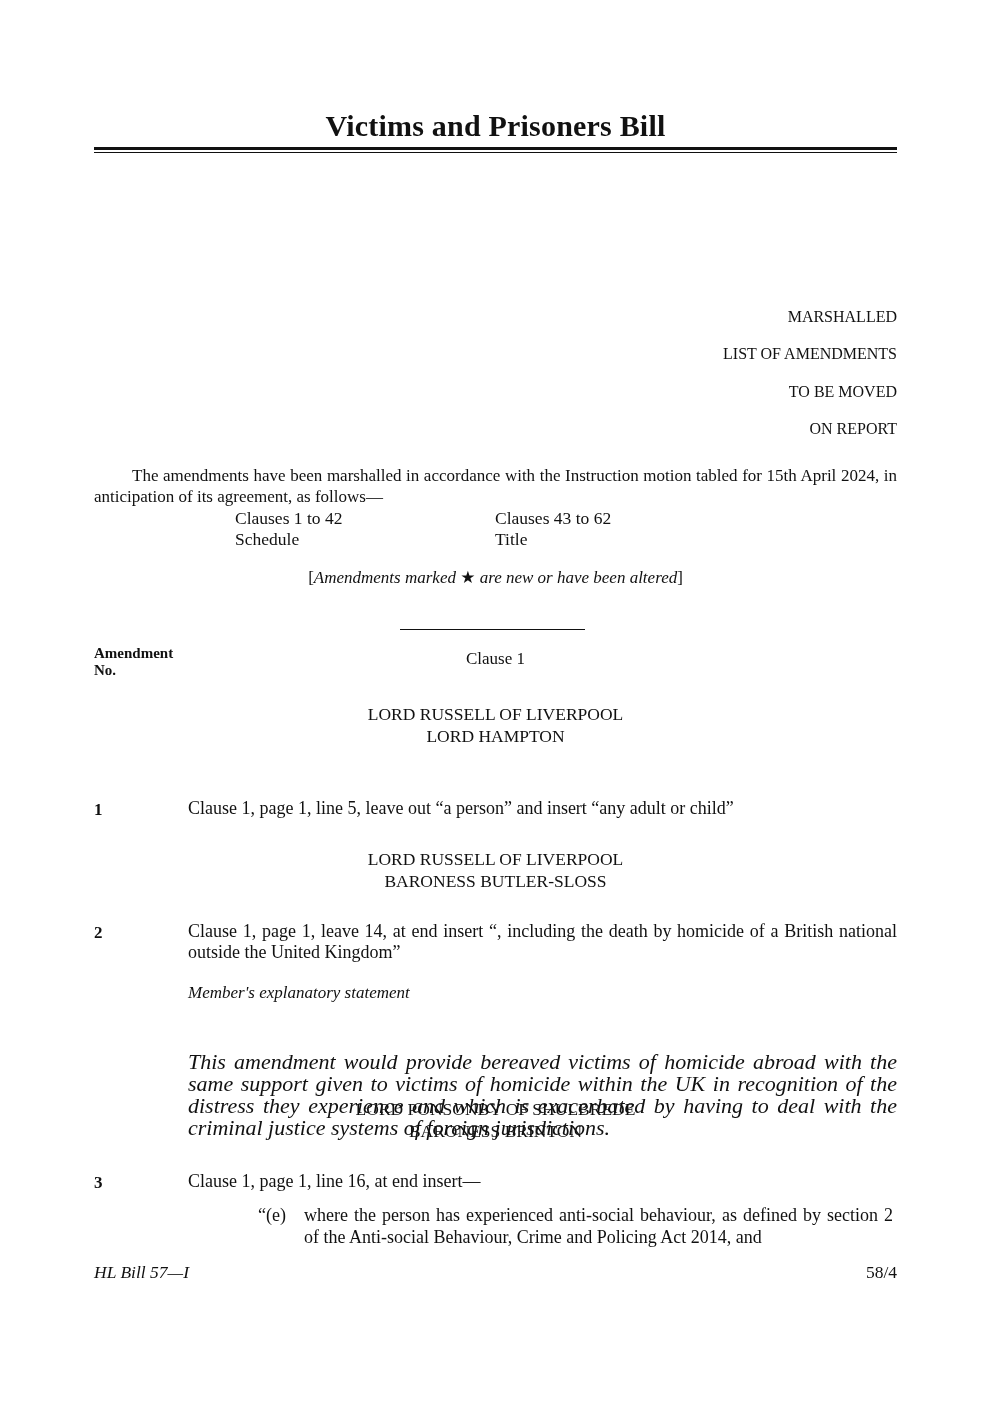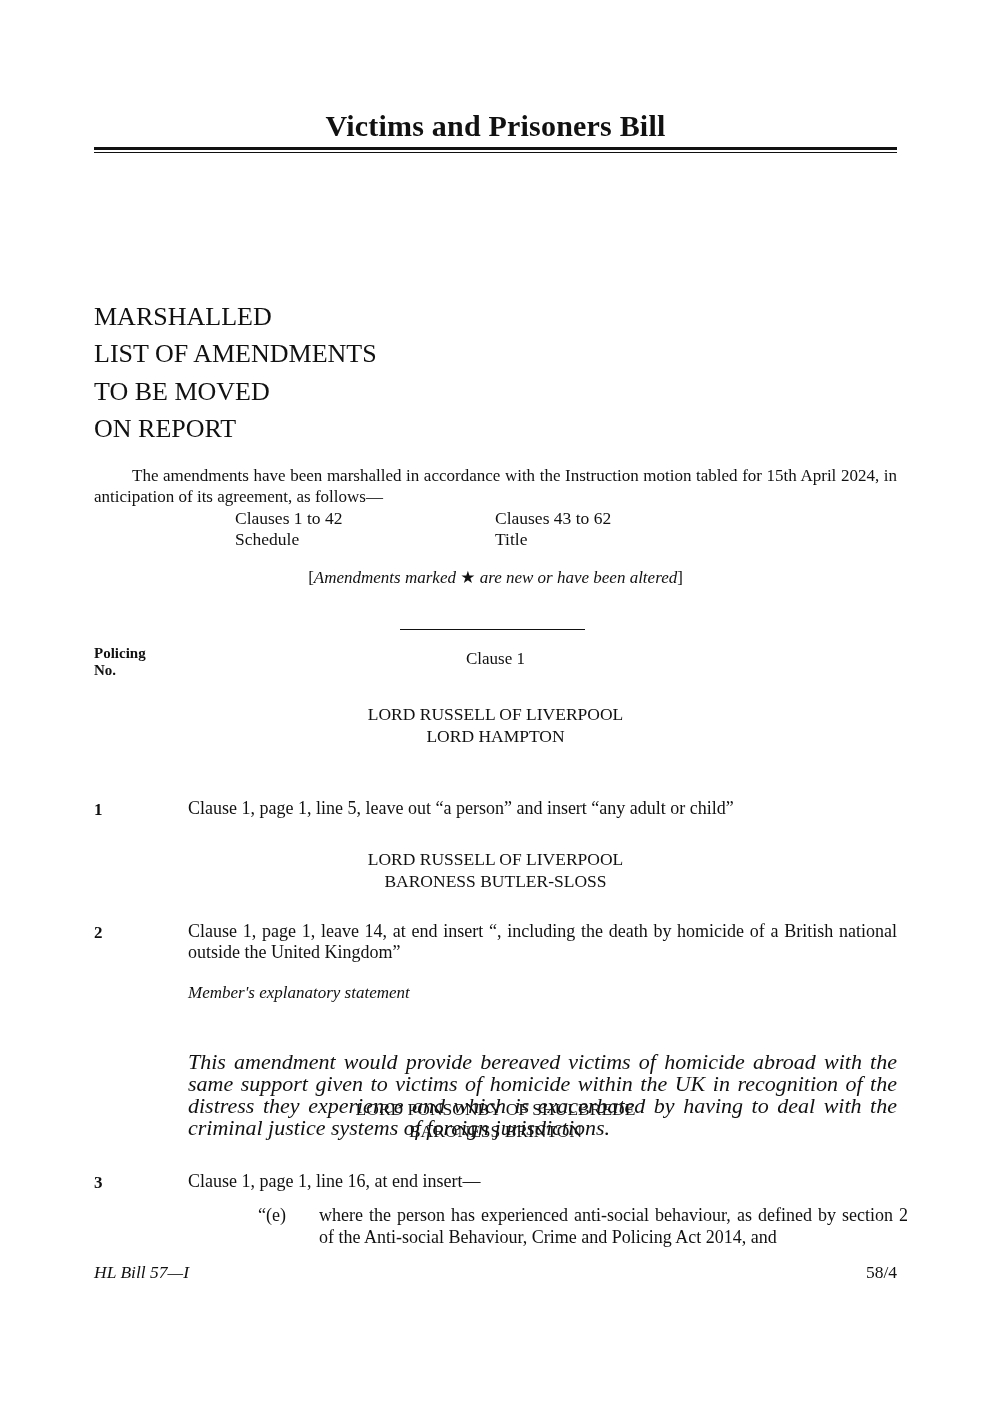--- a/index.html
+++ b/index.html
@@ -29,22 +29,22 @@
     .rule-thick {
       left: 94px; width: 803px; top: 147px; height: 3px; background: #111;
     }
     .rule-thin {
       left: 94px; width: 803px; top: 152px; height: 1px; background: #111;
     }
 
     
     .heading-line {
       left: 94px; width: 803px;
-      text-align: left;
-      font-size: 26px;
+      text-align: right;
+      font-size: 16px;
       line-height: 22px;
     }
 
     
     .intro {
       left: 94px; width: 803px; top: 465px;
       font-size: 17px;
       line-height: 21px;
       text-align: justify;
       text-indent: 38px;
@@ -117,21 +117,21 @@
       text-align: justify;
       margin-top: 48px;
     }
 
     .insert-label {
       left: 258px;
       font-size: 18px;
       line-height: 21.5px;
     }
     .insert-text {
-      left: 319px; width: 589px;
+      left: 304px; width: 589px;
       font-size: 18px;
       line-height: 21.5px;
       text-align: justify;
     }
 
     .footer-left {
       left: 94px; top: 1262px;
       font-size: 17.5px; line-height: 21px; font-style: italic;
     }
     .footer-right {
@@ -161,21 +161,21 @@
   <span class="c" style="left:260px; top:21px">Title</span>
 </div>
 
 <div class="abs note">
   <span>[</span><i>Amendments marked </i><span>★</span><i> are new or have been altered</i><span>]</span>
 </div>
 
 <div class="abs short-rule"></div>
 
 <div class="abs amend-no-label">
-  <div>Policing</div>
+  <div>Amendment</div>
   <div>No.</div>
 </div>
 <div class="abs clause-heading">Clause 1</div>
 
 <div class="abs sponsors" style="top:704px">
   <div>LORD RUSSELL OF LIVERPOOL</div>
   <div>LORD HAMPTON</div>
 </div>
 <div class="abs amend-num" style="top:799px">1</div>
 <div class="abs amend-text" style="top:798px">Clause 1, page 1, line 5, leave out “a person” and insert “any adult or child”</div>

